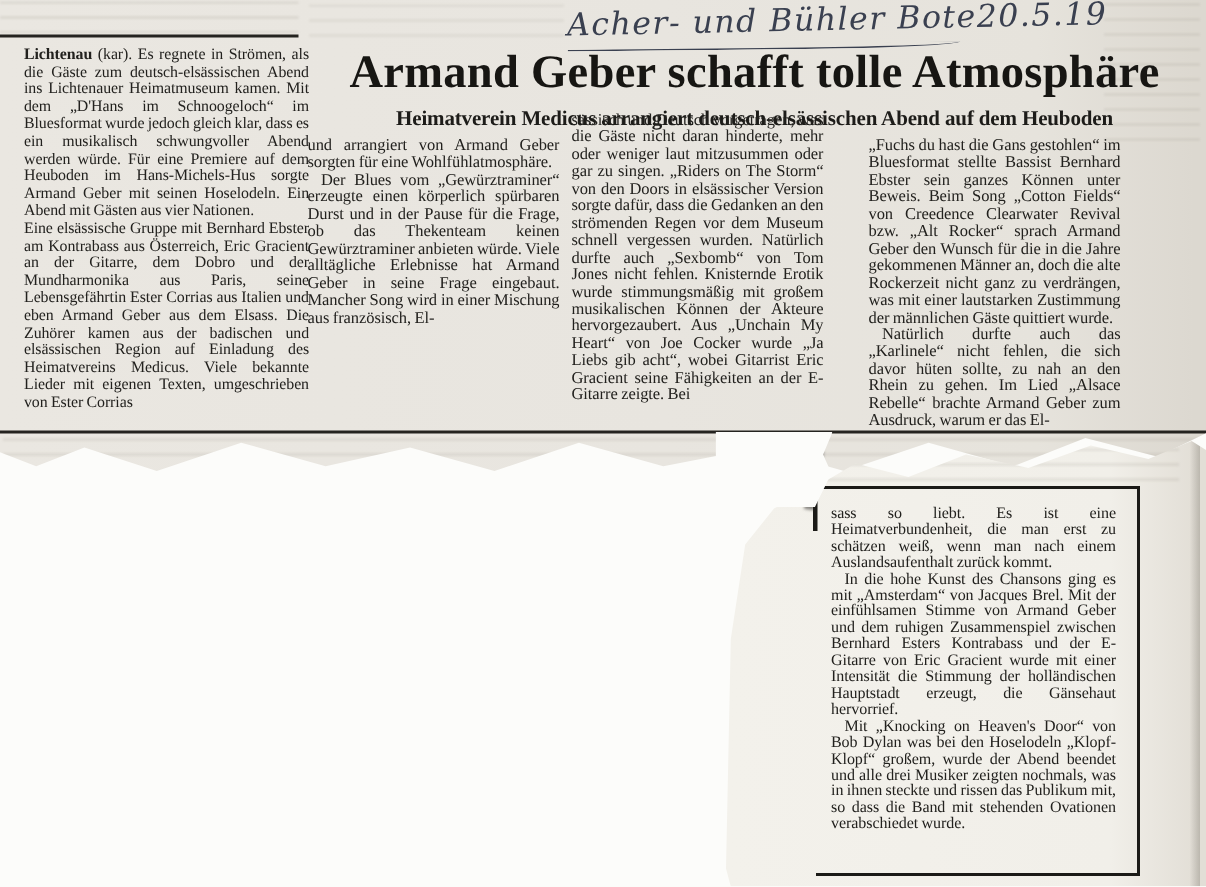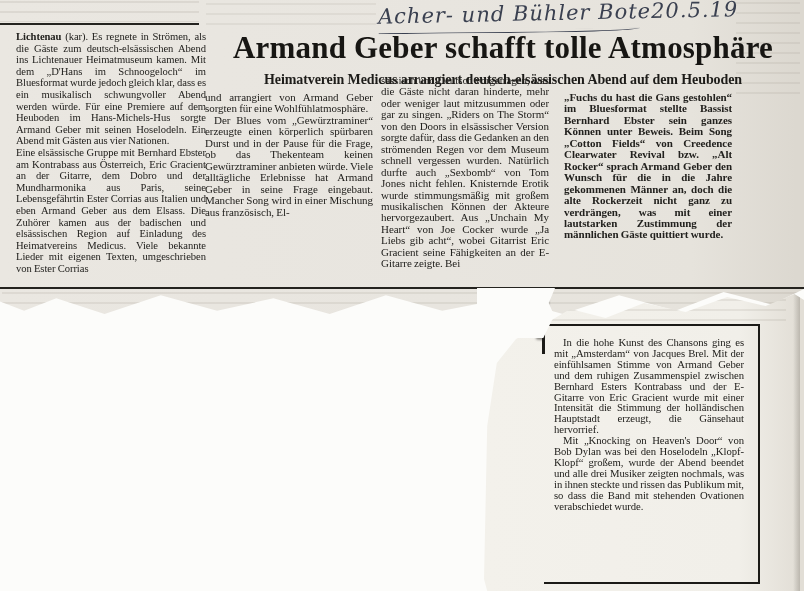--- a/index.html
+++ b/index.html
@@ -27,21 +27,21 @@
   .headline-block h2{margin:5px 0 0 0;font-size:14px;line-height:19px;font-weight:700;
     letter-spacing:-.1px;color:#1d1c19;}
   
   .col{position:absolute;font-size:11px;line-height:11.45px;text-align:justify;
     letter-spacing:-.05px;word-spacing:-.4px;overflow:hidden;color:#22211e;}
   .col p{margin:0;}
   .col p.ind{text-indent:9px;}
   .col-intro{left:16px;top:31px;width:190px;height:256px;font-size:10.6px;line-height:11.6px;}
   .col-a{left:205px;top:92px;width:168px;height:196px;}
   .col-b{left:381px;top:75px;width:168px;height:196px;}
-  .col-c{left:564px;top:92px;width:168px;height:196px;font-weight:bold;}
+  .col-c{left:579px;top:92px;width:168px;height:196px;}
   
   .piece-bottom{position:absolute;left:484px;top:291px;width:320px;height:300px;
     background:linear-gradient(90deg,#f3f1eb 0%,#f1efe9 80%,#e2ded6 98%);
     clip-path:polygon(19% 11%,27% 6%,38% 9%,50% 4%,63% 7%,76% 2%,88% 5%,97% 1%,100% 3%,
       100% 100%,1% 100%,0 96%,1% 45%,4% 24%,10% 16%);}
   .frame{position:absolute;left:60px;top:33px;width:214px;height:256px;
     border-top:2px solid #1b1a17;border-right:2px solid #1b1a17;border-bottom:2px solid #1b1a17;}
   .frame-corner{position:absolute;left:-2px;top:-2px;width:3px;height:30px;background:#1b1a17;}
   .col-frag{left:10px;top:11px;width:190px;height:240px;font-size:10.7px;line-height:10.9px;}
   .frag-edge{position:absolute;right:4px;top:0;width:7px;height:100%;
@@ -85,29 +85,31 @@
 
     <div class="col col-a">
       <p>und arrangiert von Armand Geber sorgten für eine Wohlfühlatmosphäre.</p>
       <p class="ind">Der Blues vom „Gewürztraminer“ erzeugte einen körperlich spürbaren Durst und in der Pause für die Frage, ob das Thekenteam keinen Gewürztraminer anbieten würde. Viele alltägliche Erlebnisse hat Armand Geber in seine Frage eingebaut. Mancher Song wird in einer Mischung aus französisch, El-</p>
     </div>
     <div class="col col-b">
       <p>sässisch und Deutsch vorgetragen, was die Gäste nicht daran hinderte, mehr oder weniger laut mitzusummen oder gar zu singen. „Riders on The Storm“ von den Doors in elsässischer Version sorgte dafür, dass die Gedanken an den strömenden Regen vor dem Museum schnell vergessen wurden. Natürlich durfte auch „Sexbomb“ von Tom Jones nicht fehlen. Knisternde Erotik wurde stimmungsmäßig mit großem musikalischen Können der Akteure hervorgezaubert. Aus „Unchain My Heart“ von Joe Cocker wurde „Ja Liebs gib acht“, wobei Gitarrist Eric Gracient seine Fähigkeiten an der E-Gitarre zeigte. Bei</p>
     </div>
     <div class="col col-c">
       <p>„Fuchs du hast die Gans gestohlen“ im Bluesformat stellte Bassist Bernhard Ebster sein ganzes Können unter Beweis. Beim Song „Cotton Fields“ von Creedence Clearwater Revival bzw. „Alt Rocker“ sprach Armand Geber den Wunsch für die in die Jahre gekommenen Männer an, doch die alte Rockerzeit nicht ganz zu verdrängen, was mit einer lautstarken Zustimmung der männlichen Gäste quittiert wurde.</p>
+      <p class="ind">Natürlich durfte auch das „Karlinele“ nicht fehlen, die sich davor hüten sollte, zu nah an den Rhein zu gehen. Im Lied „Alsace Rebelle“ brachte Armand Geber zum Ausdruck, warum er das El-</p>
     </div>
   </div>
 
   <div class="piece-bottom">
     <div class="ghost" style="left:62px;top:8px;width:240px;height:24px;opacity:.5;"></div>
     <div class="frag-edge"></div>
     <div class="frame">
       <div class="frame-corner"></div>
       <div class="col col-frag" style="position:absolute;">
+        <p>sass so liebt. Es ist eine Heimatverbundenheit, die man erst zu schätzen weiß, wenn man nach einem Auslandsaufenthalt zurück kommt.</p>
         <p class="ind">In die hohe Kunst des Chansons ging es mit „Amsterdam“ von Jacques Brel. Mit der einfühlsamen Stimme von Armand Geber und dem ruhigen Zusammenspiel zwischen Bernhard Esters Kontrabass und der E-Gitarre von Eric Gracient wurde mit einer Intensität die Stimmung der holländischen Hauptstadt erzeugt, die Gänsehaut hervorrief.</p>
         <p class="ind">Mit „Knocking on Heaven's Door“ von Bob Dylan was bei den Hoselodeln „Klopf- Klopf“ großem, wurde der Abend beendet und alle drei Musiker zeigten nochmals, was in ihnen steckte und rissen das Publikum mit, so dass die Band mit stehenden Ovationen verabschiedet wurde.</p>
       </div>
     </div>
   </div>
 
   <div class="tear-shadow"></div>
   <div class="torn-white"></div>
 
 </div>

